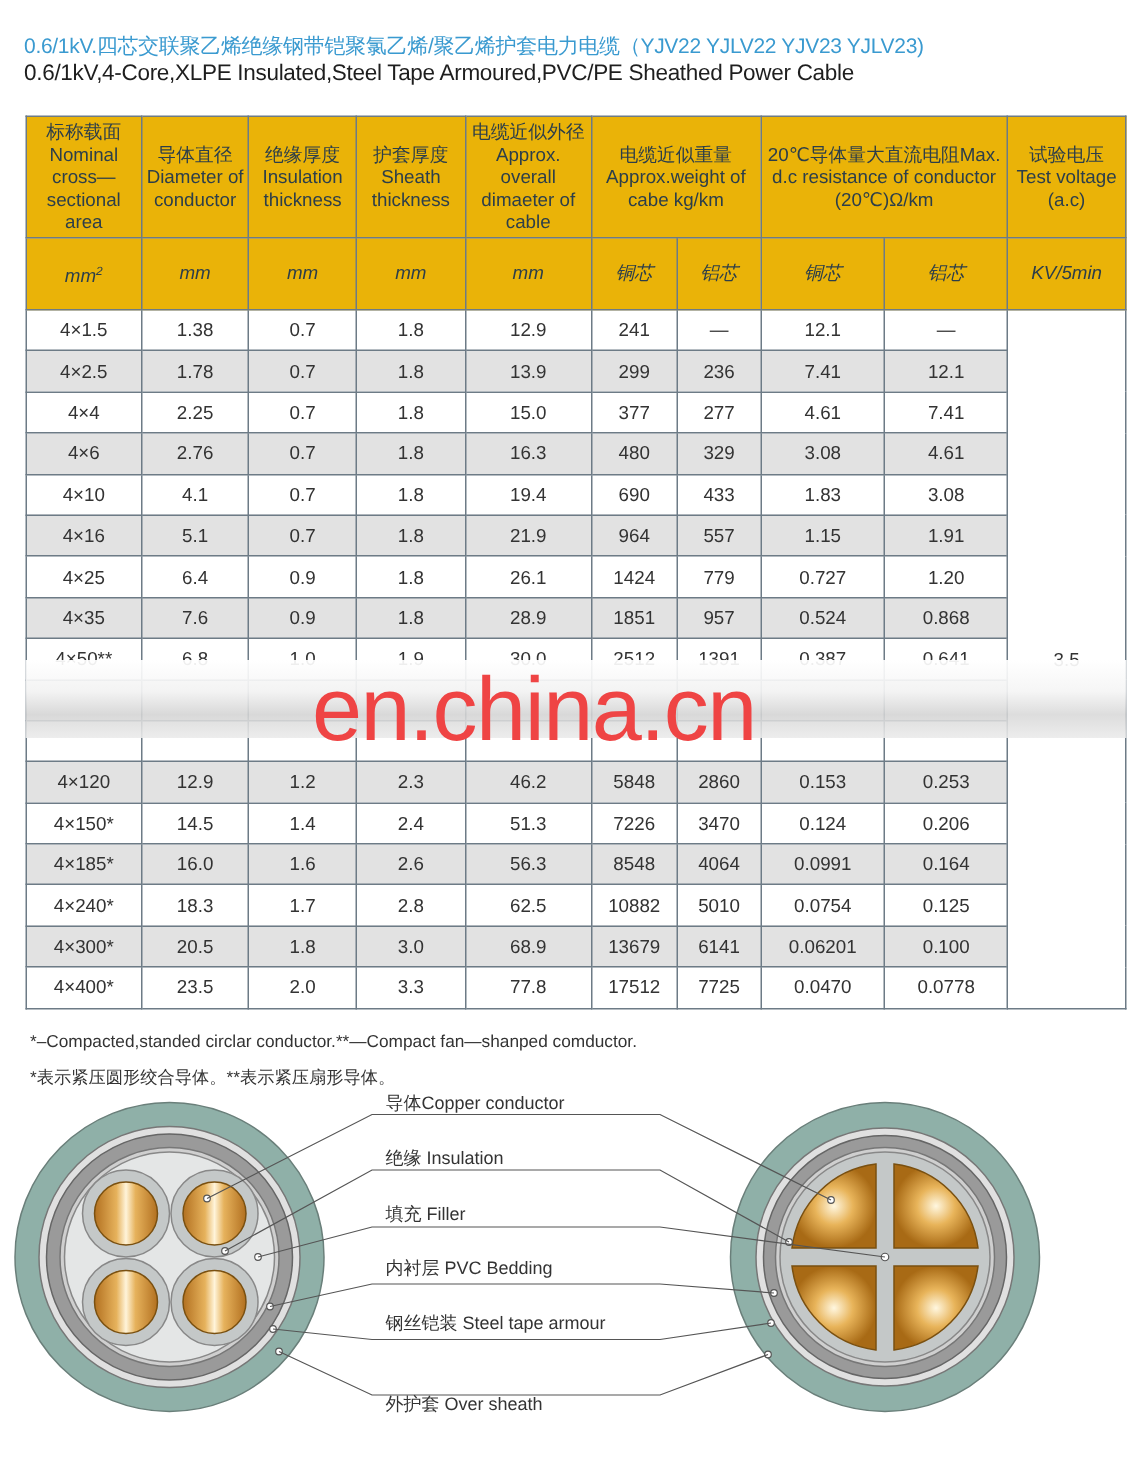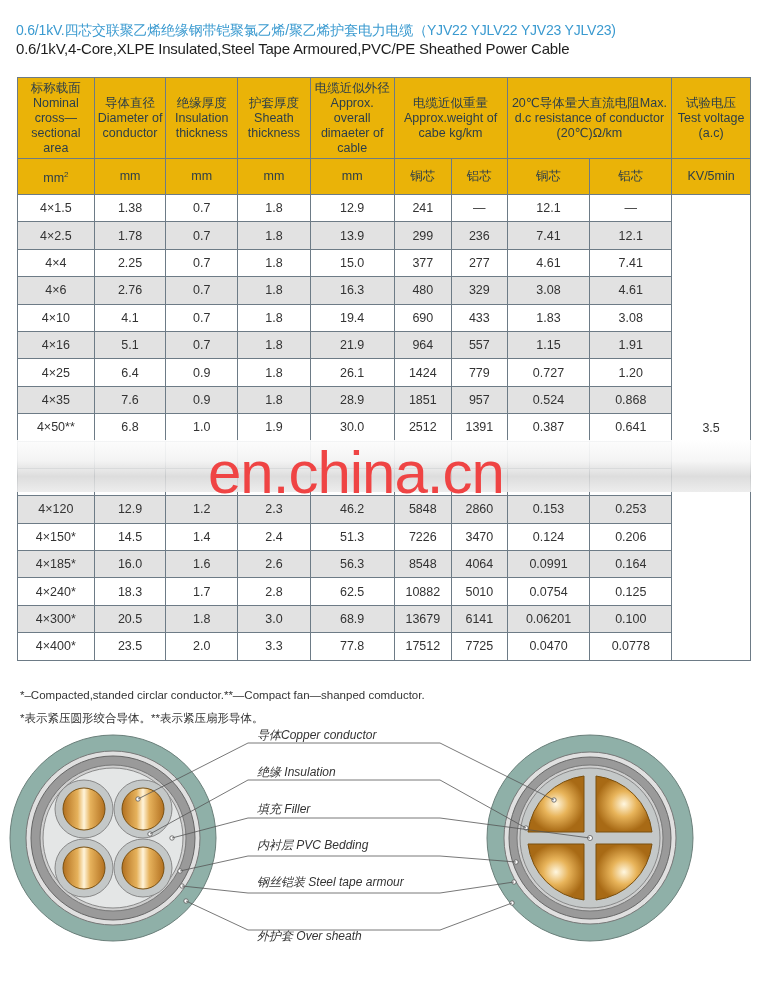--- a/index.html
+++ b/index.html
@@ -6,35 +6,35 @@
   html, body { width: 760px; height: 983px; background: #ffffff; overflow: hidden; }
   body { font-family: "Liberation Sans", "DejaVu Sans", sans-serif; color: #2a2a2a; position: relative; }
 
   .title-cn { position: absolute; left: 16px; top: 22px; font-size: 14px; color: #3a9ad0; white-space: nowrap; letter-spacing: -0.2px; text-align: right; }
   .title-en { position: absolute; left: 16px; top: 40px; font-size: 15px; color: #1e1e1e; white-space: nowrap; letter-spacing: -0.2px; }
 
   .spec-table { position: absolute; left: 17px; top: 77px; border-collapse: collapse; table-layout: fixed; width: 734px; }
   .spec-table th, .spec-table td { border: 1px solid #6d7b86; text-align: center; vertical-align: middle; font-weight: normal; }
   .spec-table th { background: #eab308; color: #2c3e4a; font-size: 12.5px; line-height: 15px; padding: 2px 2px; }
   .spec-table tr.head1 th { height: 81px; }
-  .spec-table tr.head2 th { height: 36px; font-size: 12.5px; }
+  .spec-table tr.head2 th { height: 48px; font-size: 12.5px; font-style: italic; }
   .spec-table td { font-size: 12.5px; height: 27.4px; color: #333; }
   .spec-table tr.odd td { background: #ffffff; }
   .spec-table tr.even td { background: #e2e2e2; }
   .spec-table td.voltage-cell { background: #ffffff !important; }
   .spec-table sup { font-size: 8px; }
 
   .watermark-band { position: absolute; left: 17px; top: 440px; width: 734px; height: 52px;
     background: linear-gradient(180deg, rgba(255,255,255,0.92) 0%, rgba(245,245,245,0.92) 40%, rgba(215,215,215,0.85) 70%, rgba(235,235,235,0.9) 100%); }
   .watermark-text { position: absolute; left: 208px; top: 438px; font-size: 60px; color: #ef4444; letter-spacing: -1px; font-family: "Liberation Sans", sans-serif; }
 
   .note-cn { position: absolute; left: 20px; top: 673px; font-size: 11.5px; color: #333; white-space: nowrap; margin-top: 38px; }
   .note-en { position: absolute; left: 20px; top: 689px; font-size: 11.5px; color: #333; white-space: nowrap; }
 
-  .diagram { position: absolute; left: 0; top: 710px; width: 716px; height: 273px; font-style: italic; }
+  .diagram { position: absolute; left: 0; top: 710px; width: 716px; height: 273px; }
   .callout-label { position: absolute; font-size: 12px; color: #333; white-space: nowrap; }
 </style>
 </head>
 <body>
 
 <div class="title-cn">0.6/1kV.四芯交联聚乙烯绝缘钢带铠聚氯乙烯/聚乙烯护套电力电缆（YJV22 YJLV22 YJV23 YJLV23)</div>
 <div class="title-en">0.6/1kV,4-Core,XLPE Insulated,Steel Tape Armoured,PVC/PE Sheathed Power Cable</div>
 
 <table class="spec-table">
   <colgroup>

